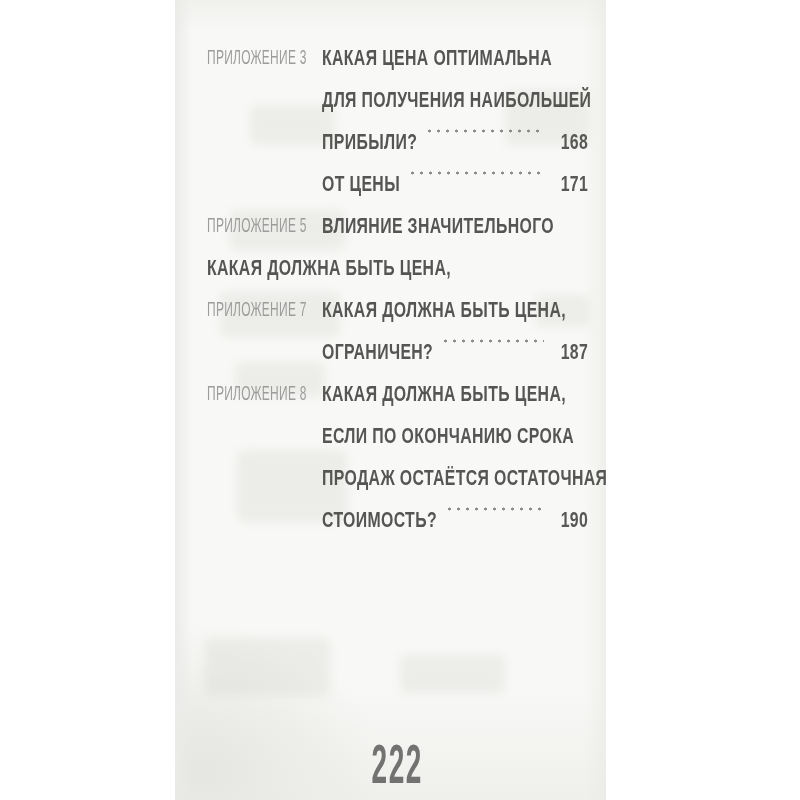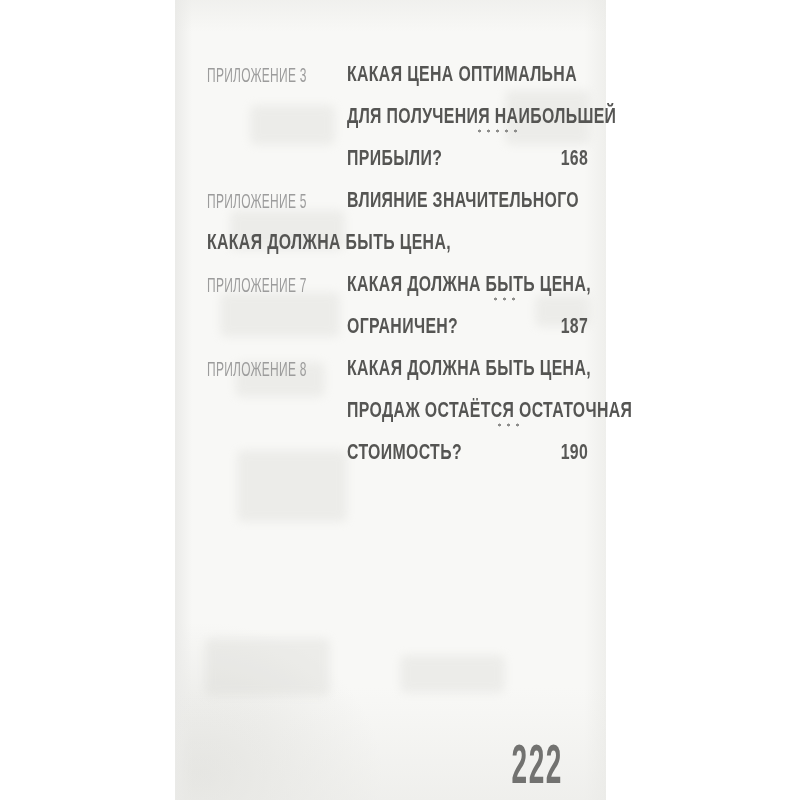--- a/index.html
+++ b/index.html
@@ -38,21 +38,21 @@
 
   .page-content{
     position:absolute;left:0;top:0;width:100%;height:100%;
     filter:blur(0.4px);
   }
   
   .toc{
     position:absolute;left:32px;top:45px;width:381px;
   }
   .toc-row{
-    display:flex;align-items:flex-end;height:42px;white-space:nowrap;gap:25px;
+    display:flex;align-items:flex-start;height:42px;white-space:nowrap;
   }
   .labelcol{flex:0 0 115px;width:115px;overflow:visible;}
   .label-text{
     display:inline-block;
     font-size:21px;font-weight:400;letter-spacing:.5px;
     color:#9c9c9c;
     transform:scaleX(0.57);transform-origin:0 100%;
   }
   .title-text{
     display:inline-block;
@@ -67,21 +67,21 @@
     background-size:9px 4px;background-repeat:repeat-x;background-position:left bottom;
   }
   .toc-pagenum{
     display:inline-block;
     font-size:22px;font-weight:700;letter-spacing:.5px;
     color:#585856;
     transform:scaleX(0.72);transform-origin:100% 100%;
   }
   
   .folio-wrap{
-    position:absolute;left:32px;top:731px;width:381px;text-align:right;
+    position:absolute;left:32px;top:731px;width:381px;text-align:center;
   }
   .folio{
     display:inline-block;
     font-size:56px;font-weight:700;letter-spacing:3px;
     color:#727270;
     transform:scaleX(0.5);transform-origin:50% 100%;
   }
 </style>
 </head>
 <body>
@@ -109,20 +109,26 @@
             <span class="labelcol"></span>
             <span class="title-text" style="margin-right: -104.72px;">ДЛЯ ПОЛУЧЕНИЯ НАИБОЛЬШЕЙ</span>
           </div>
           <div class="toc-row">
             <span class="labelcol"></span>
             <span class="title-text" style="margin-right: -36.96px;">ПРИБЫЛИ?</span>
             <span class="leader"></span>
             <span class="toc-pagenum">168</span>
           </div>
           <div class="toc-row">
+            <span class="labelcol"></span>
+            <span class="title-text" style="margin-right: -30.24px;">ОТ ЦЕНЫ</span>
+            <span class="leader"></span>
+            <span class="toc-pagenum">171</span>
+          </div>
+          <div class="toc-row">
             <span class="labelcol"><span class="label-text">ПРИЛОЖЕНИЕ 5</span></span>
             <span class="title-text" style="margin-right: -90.16px;">ВЛИЯНИЕ ЗНАЧИТЕЛЬНОГО</span>
           </div>
           <div class="toc-row">
             <span class="title-text" style="margin-right: -94.92px;">КАКАЯ ДОЛЖНА БЫТЬ ЦЕНА,</span>
           </div>
           <div class="toc-row">
             <span class="labelcol"><span class="label-text">ПРИЛОЖЕНИЕ 7</span></span>
             <span class="title-text" style="margin-right: -94.92px;">КАКАЯ ДОЛЖНА БЫТЬ ЦЕНА,</span>
           </div>
@@ -131,20 +137,24 @@
             <span class="title-text" style="margin-right: -43.12px;">ОГРАНИЧЕН?</span>
             <span class="leader"></span>
             <span class="toc-pagenum">187</span>
           </div>
           <div class="toc-row">
             <span class="labelcol"><span class="label-text">ПРИЛОЖЕНИЕ 8</span></span>
             <span class="title-text" style="margin-right: -94.92px;">КАКАЯ ДОЛЖНА БЫТЬ ЦЕНА,</span>
           </div>
           <div class="toc-row">
             <span class="labelcol"></span>
+            <span class="title-text" style="margin-right: -98px;">ЕСЛИ ПО ОКОНЧАНИЮ СРОКА</span>
+          </div>
+          <div class="toc-row">
+            <span class="labelcol"></span>
             <span class="title-text" style="margin-right: -110.88px;">ПРОДАЖ ОСТАЁТСЯ ОСТАТОЧНАЯ</span>
           </div>
           <div class="toc-row">
             <span class="labelcol"></span>
             <span class="title-text" style="margin-right: -44.8px;">СТОИМОСТЬ?</span>
             <span class="leader"></span>
             <span class="toc-pagenum">190</span>
           </div>
         </div>
       <div class="folio-wrap">

